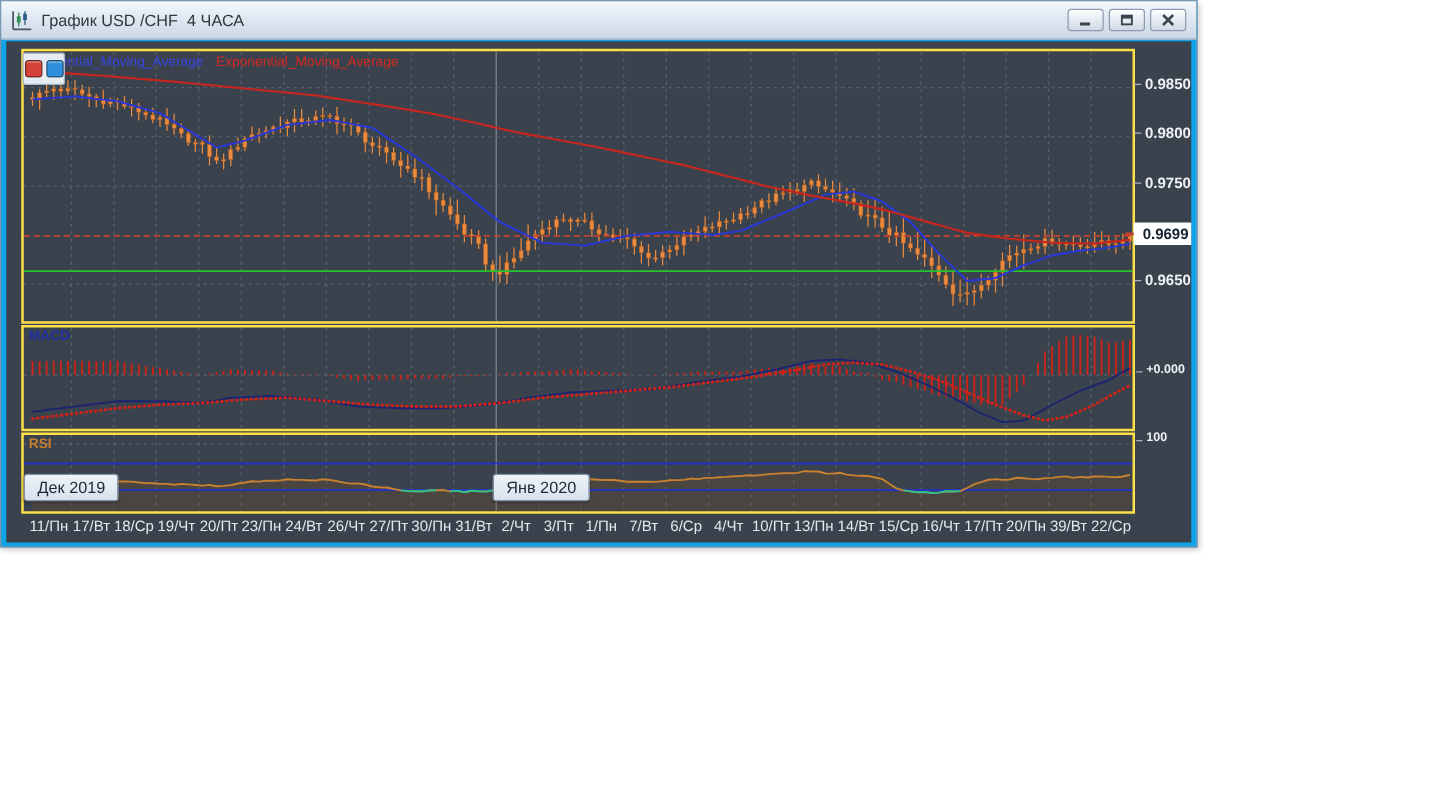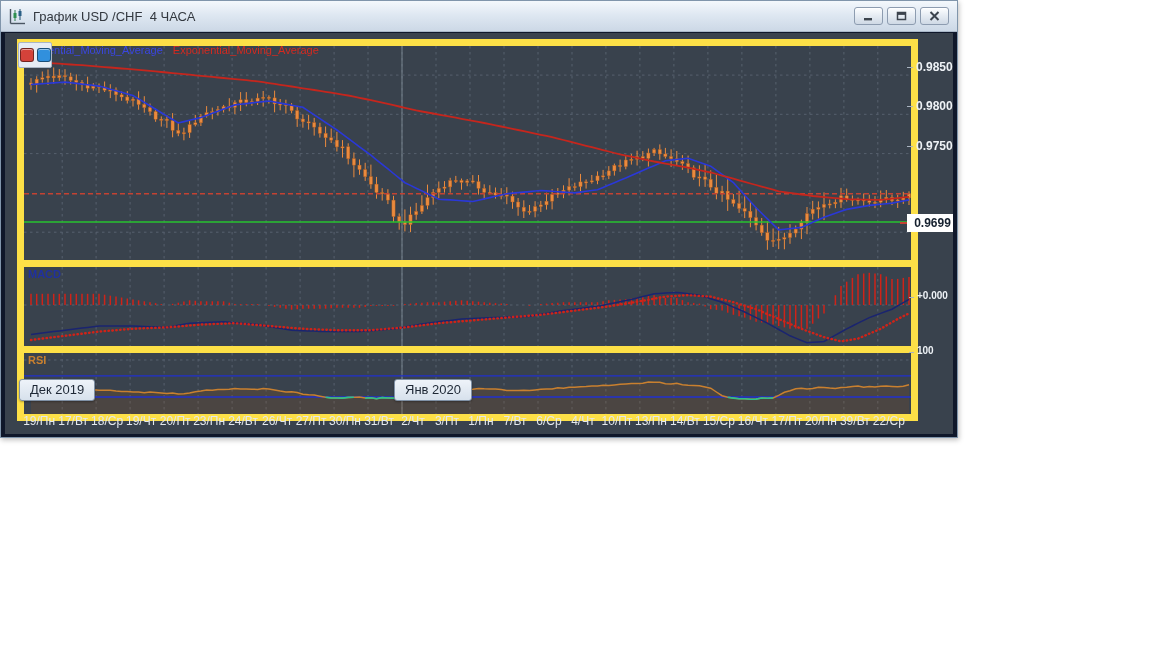--- a/index.html
+++ b/index.html
@@ -1,28 +1,28 @@
 <!DOCTYPE html>
 <html><head>
 <meta charset="utf-8">
 <style>
   html,body{margin:0;padding:0;background:#ffffff;width:1152px;height:648px;overflow:hidden;
     font-family:"Liberation Sans",sans-serif;}
   .window{position:absolute;left:0;top:0;width:958px;height:438px;box-sizing:border-box;
-    background:#0f172a;border:1px solid #8095ab;box-shadow:1px 2px 5px rgba(0,0,0,.25);}
+    background:#0ea5e9;border:1px solid #8095ab;box-shadow:1px 2px 5px rgba(0,0,0,.25);}
   .titlebar{height:30px;display:flex;align-items:center;
     background:linear-gradient(#f4f8fc,#dfe8f2 45%,#ccd8e6);border-bottom:1px solid #a9b7c7;}
   .ticon{margin:0 6px 0 7px;display:inline-flex;}
   .title{font-size:13px;color:#33383f;white-space:pre;}
   .wbtns{margin-left:auto;margin-right:8px;display:flex;gap:4px;}
   .wbtn{width:29px;height:18px;border:1px solid #8d9cb0;border-radius:3px;padding:0;
     background:linear-gradient(#fdfeff,#e7edf4 45%,#cfd9e5);display:inline-flex;align-items:center;
     justify-content:center;box-shadow:inset 0 1px 0 #fff;cursor:default;}
   .client{position:relative;margin:1px 6px 6px 4px;width:948px;height:401px;background:#39424d;overflow:hidden;}
-  .panel{position:absolute;left:12px;width:887px;border:7px solid #fde047;background:#39424d;}
+  .panel{position:absolute;left:12px;width:887px;border:2px solid #fde047;background:#39424d;}
   #mainPanel{top:6px;height:216px;}
   #macdPanel{top:227px;height:81px;}
   #rsiPanel{top:313px;height:61px;}
   .panel svg{position:absolute;left:0;top:0;}
   .plabel{position:absolute;left:4px;top:1px;font-size:11px;font-weight:bold;}
   #toolbar{position:absolute;left:13px;top:9px;width:32px;height:24px;background:#e6ecf4;
     border:1px solid #a9b5c5;border-radius:2px;display:flex;align-items:center;justify-content:center;gap:3px;z-index:5;}
   .tbtn{width:12px;height:12px;border-radius:3px;border:1px solid rgba(0,0,0,.45);
     box-shadow:inset 0 1px 0 rgba(255,255,255,.5);}
   #legend{position:absolute;left:43px;top:11px;font-size:11px;white-space:nowrap;z-index:4;}
@@ -660,26 +660,26 @@
       <span id="leg1" style="color: rgb(58, 70, 224);">ential_Moving_Average</span>
       <span id="leg2" style="color: rgb(212, 42, 32);">Exponential_Moving_Average</span>
     </div>
 
     <div class="monthbox" id="mDec">Дек 2019</div>
     <div class="monthbox" id="mJan">Янв 2020</div>
 
     <div class="subaxis" id="macdAxis" style="top: 257px;">+0.000</div>
     <div class="subaxis" id="rsiAxis" style="top: 312px;">100</div>
 
-    <div id="priceBadge" style="top: 144.665px; margin-top: 36px;">
+    <div id="priceBadge" style="top: 144.665px;">
       <span>0.9699</span>
     </div>
 
     <div id="xAxis">
-        <span class="xlab" style="left: 34.1613px;">19/Пн</span>
+        <span class="xlab" style="left: 34.1613px;">11/Пн</span>
         <span class="xlab" style="left: 68.1484px;">17/Вт</span>
         <span class="xlab" style="left: 102.135px;">18/Ср</span>
         <span class="xlab" style="left: 136.123px;">19/Чт</span>
         <span class="xlab" style="left: 170.11px;">20/Пт</span>
         <span class="xlab" style="left: 204.097px;">23/Пн</span>
         <span class="xlab" style="left: 238.084px;">24/Вт</span>
         <span class="xlab" style="left: 272.071px;">26/Чт</span>
         <span class="xlab" style="left: 306.058px;">27/Пт</span>
         <span class="xlab" style="left: 340.045px;">30/Пн</span>
         <span class="xlab" style="left: 374.032px; text-align: center;">31/Вт</span>

